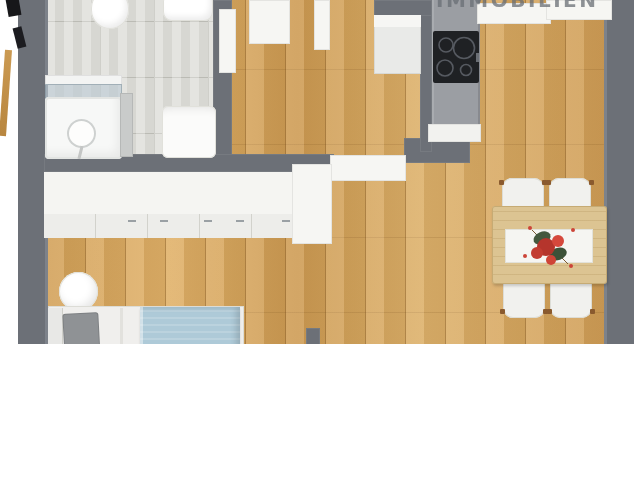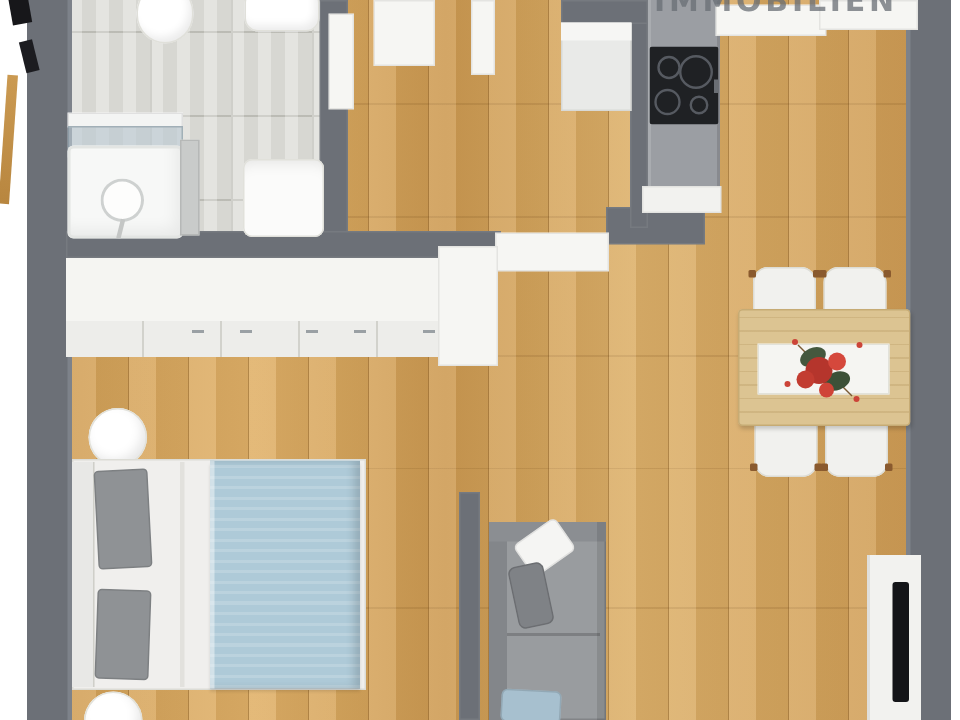--- a/index.html
+++ b/index.html
@@ -6,21 +6,21 @@
     --wall:#6c7077; --wall-edge:#7d828a;
     --wood:#d8a75f; --wood-light:#e2b46e; --wood-dark:#c9954d; --wood-line:#a9793a;
     --tile:#dbdbd6; --grout:#bfbfb8;
     --counter:#9b9ea3; --cooktop:#1f2124;
     --blanket:#aecad8; --pillow-gray:#8f9295;
     --sofa:#999c9f; --sofa-dark:#83868a;
     --table-wood:#dcc492; --white-fix:#f6f6f3;
     --tv:#141518; --door-tan:#c3914b;
   }
   html,body{margin:0;padding:0;background:#fff;font-family:"DejaVu Sans","Liberation Sans",sans-serif;}
-  .stage{position:relative;width:640px;height:480px;background:#fff;overflow:hidden;}
+  .stage{position:relative;width:640px;height:344px;background:#fff;overflow:hidden;}
   .abs{position:absolute;}
   
   .wood{
     background-color:var(--wood);
     background-image:
       repeating-linear-gradient(90deg, rgba(255,255,255,.12) 0 18px, rgba(0,0,0,.05) 18px 40px),
       repeating-linear-gradient(90deg, transparent 0 39px, rgba(120,78,28,.35) 39px 40px),
       repeating-linear-gradient(0deg, transparent 0 74px, rgba(120,78,28,.16) 74px 75px, transparent 75px 167px, rgba(120,78,28,.16) 167px 168px),
       linear-gradient(90deg,#d2a057 0%,#e0b067 22%,#cd9a51 45%,#ddb069 68%,#d09d55 100%);
   }

